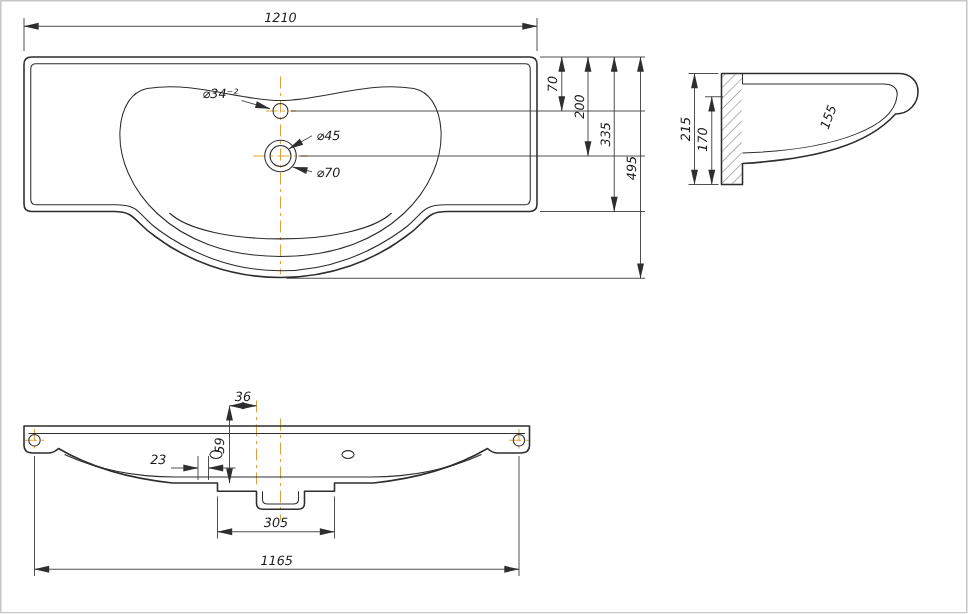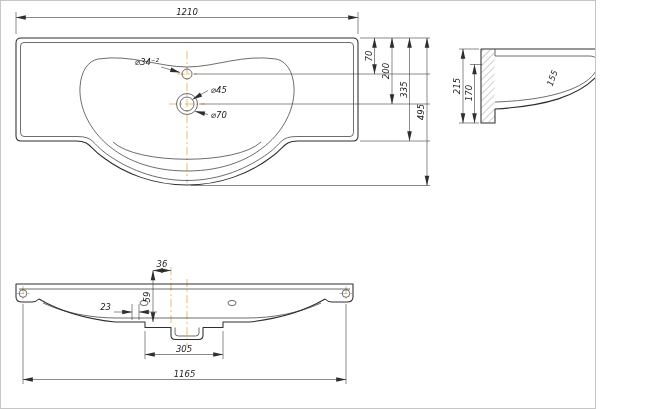--- a/index.html
+++ b/index.html
@@ -1,16 +1,16 @@
 <!DOCTYPE html>
 <html><head>
 <meta charset="utf-8">
 <style>
   html,body{margin:0;padding:0;background:#ffffff}
-  .frame{width:596px;height:409px;box-sizing:border-box;border:1px solid #c6c6c6;background:#ffffff;position:relative;overflow:hidden}
+  .frame{width:645px;height:409px;box-sizing:border-box;border:1px solid #c6c6c6;background:#ffffff;position:relative;overflow:hidden}
   svg{display:block}
   svg text{font-family:"DejaVu Sans",sans-serif;font-style:italic;font-size:8.5px;fill:#1b1b1b}
   .ol{fill:none;stroke:#2e2e2e;stroke-width:1.05;stroke-linejoin:round;stroke-linecap:round}
   .tn{fill:none;stroke:#2e2e2e;stroke-width:0.7;stroke-linejoin:round}
   .dm{fill:none;stroke:#3c3c3c;stroke-width:0.6}
   .cl{fill:none;stroke:#dfa13a;stroke-width:0.7;stroke-dasharray:8 3 2 3}
 </style>
 </head>
 <body>
 

